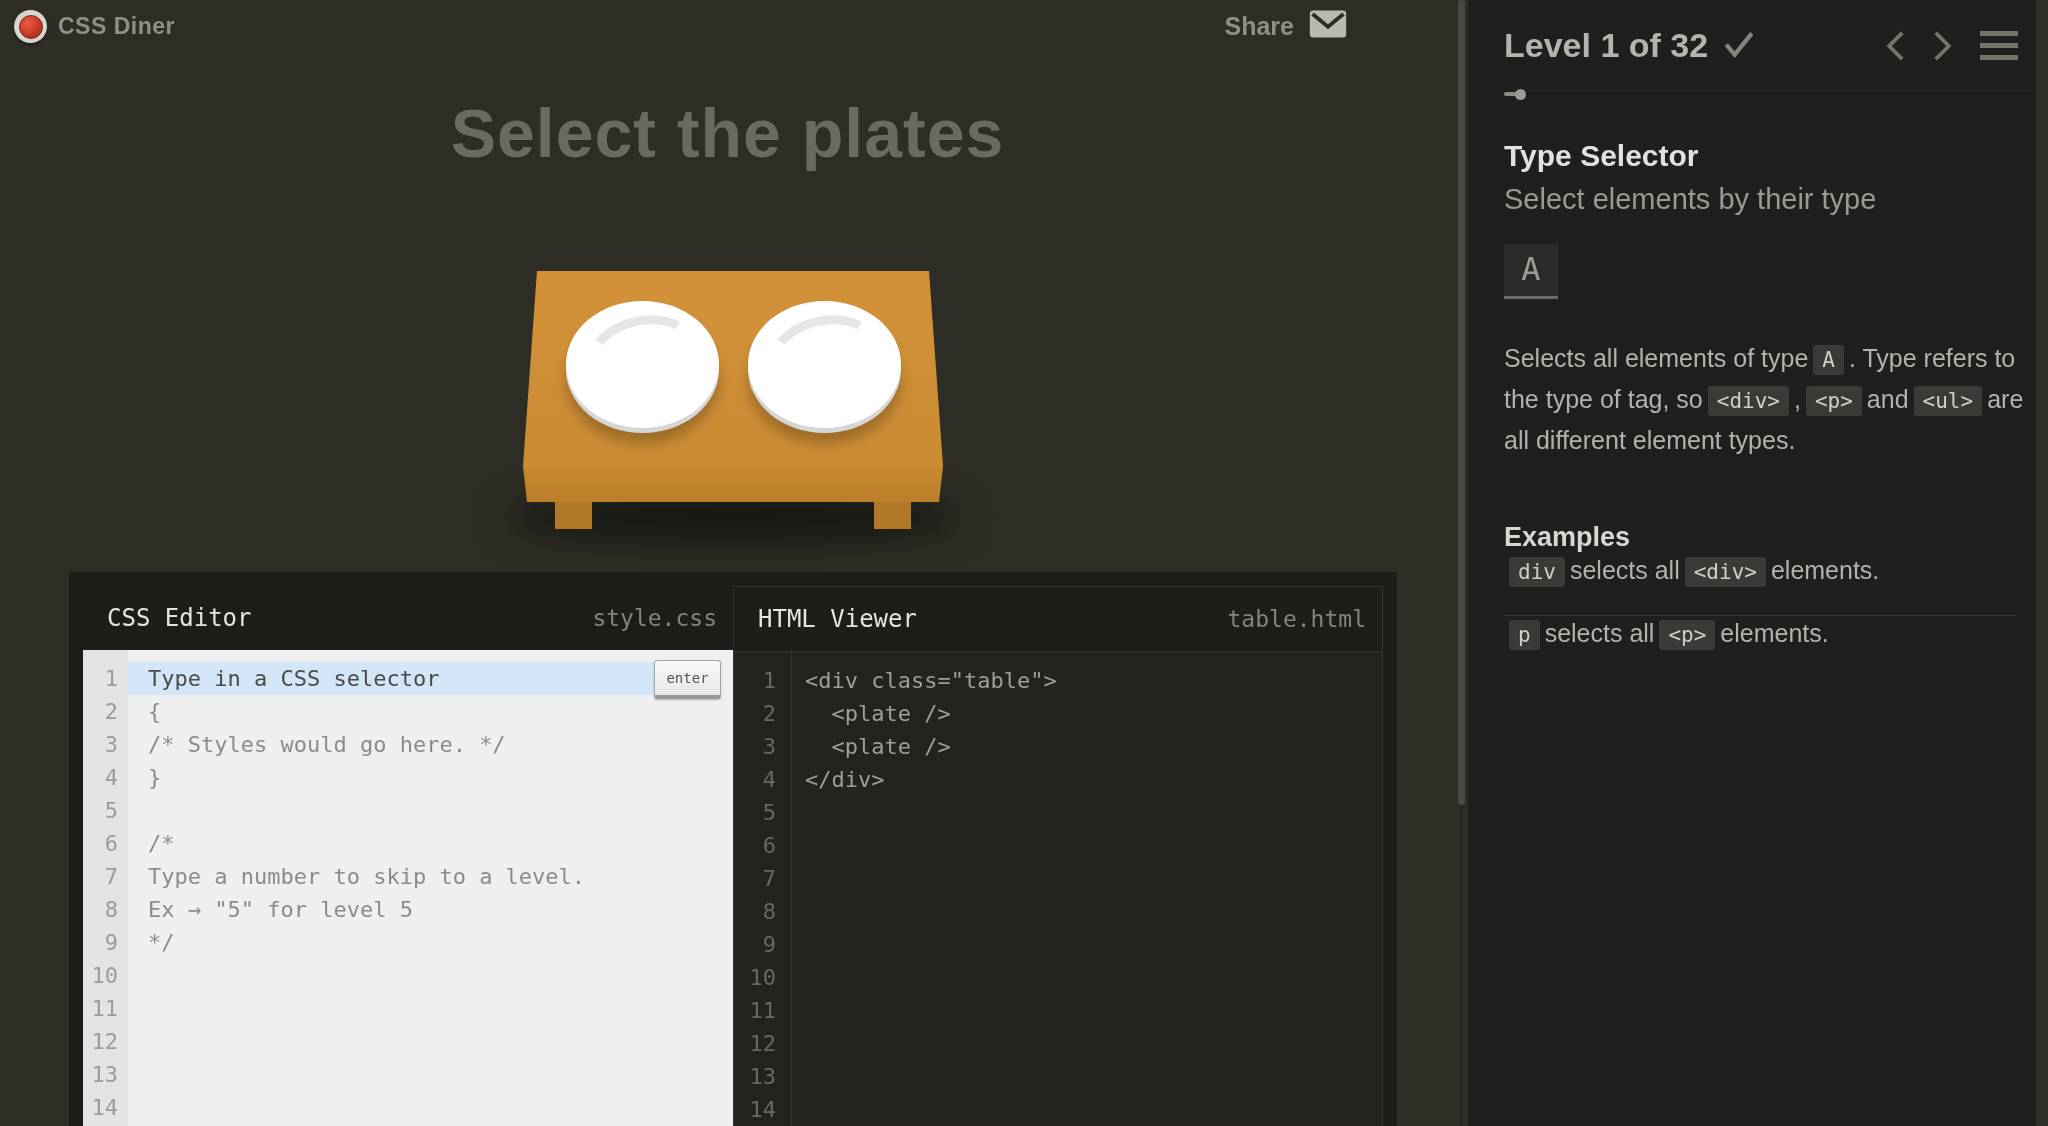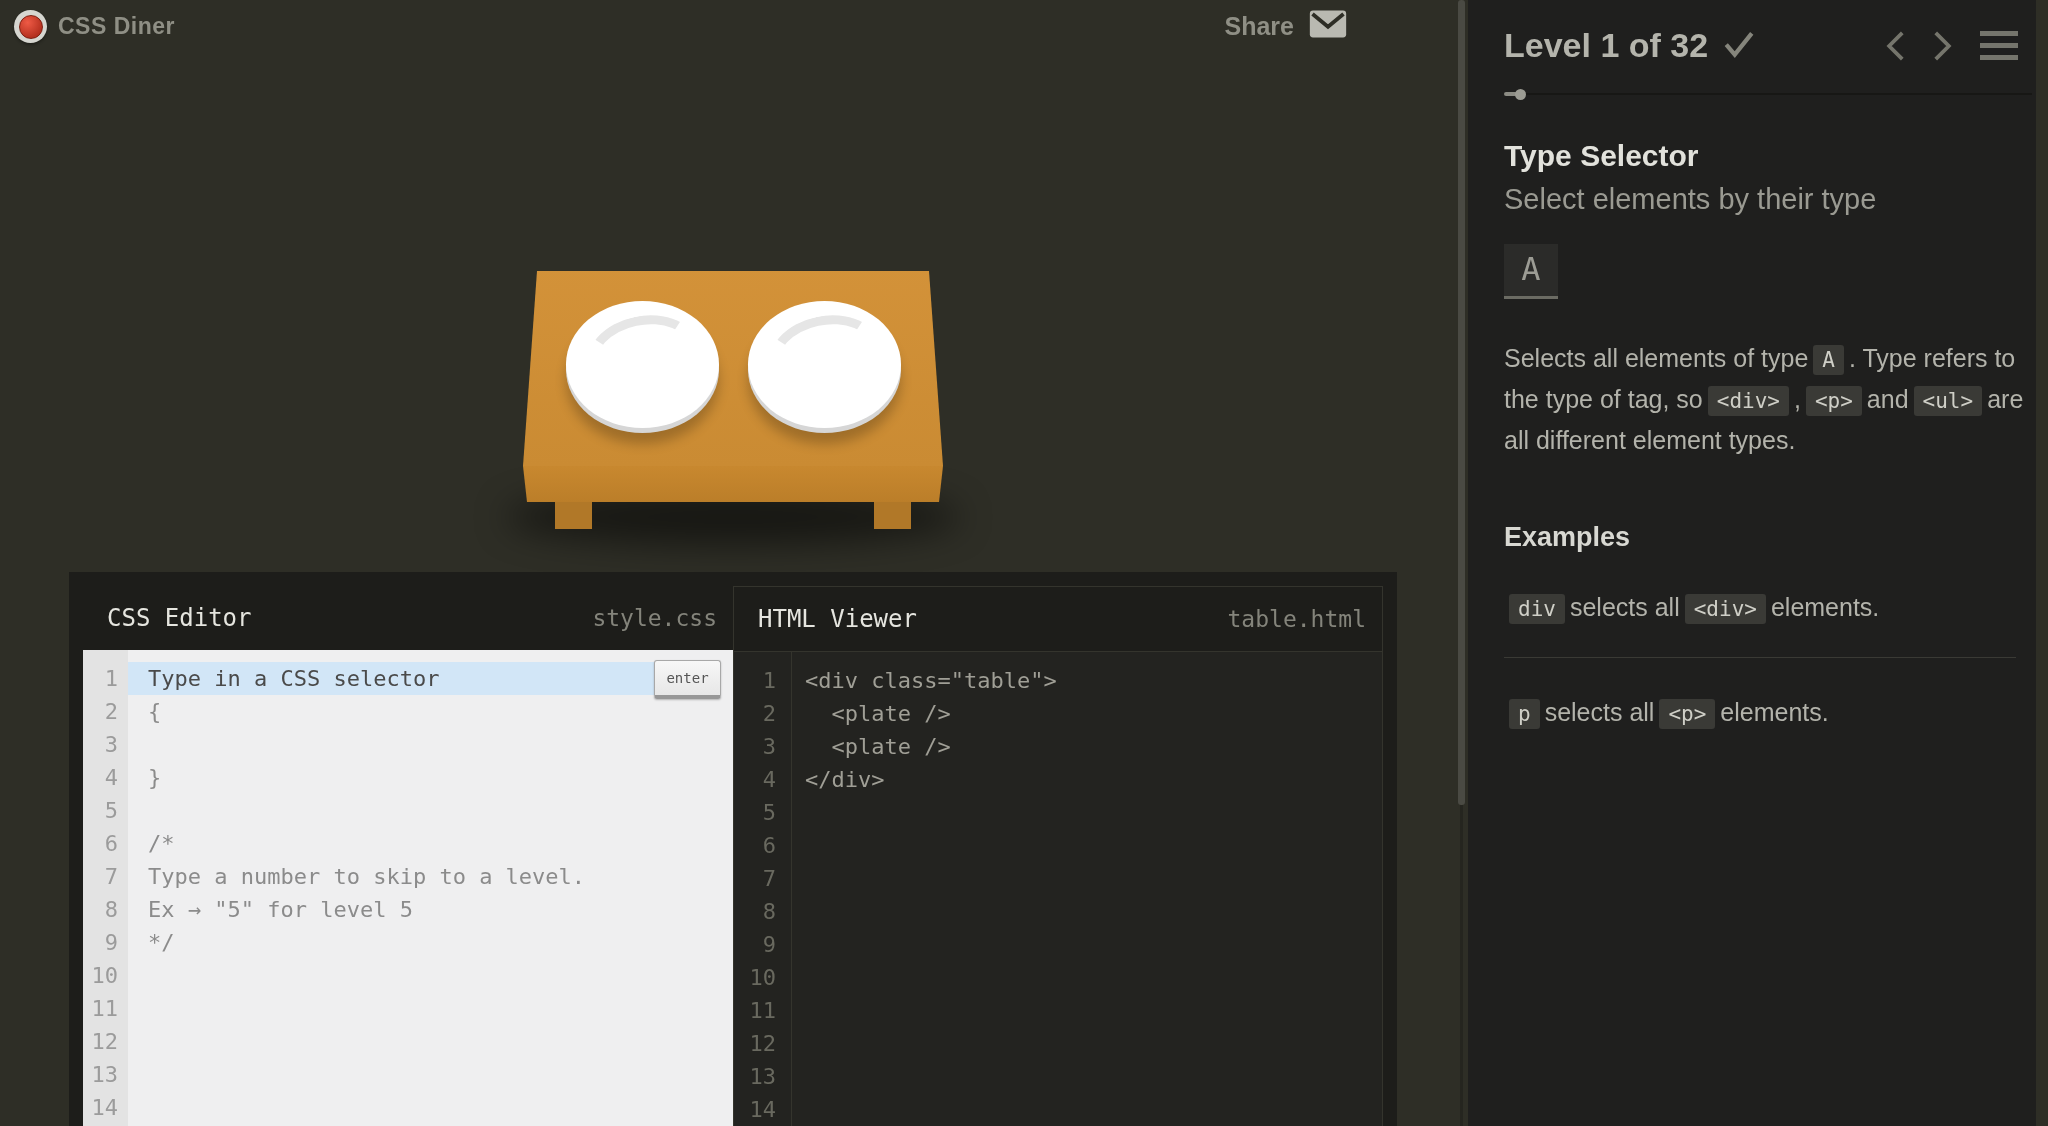--- a/index.html
+++ b/index.html
@@ -90,21 +90,21 @@
 
   .lesson-title{margin:40px 0 0;font-size:30px;font-weight:700;color:#e2e2dc;}
   .lesson-subtitle{margin:10px 0 0;font-size:29px;font-weight:400;color:#9a9a92;}
   .syntax-box{margin-top:28px;display:inline-block;min-width:28px;padding:6px 13px 8px;text-align:center;
     background:#2b2b29;border-bottom:3px solid #6b6b63;font-family:"DejaVu Sans Mono",monospace;
     font-size:32px;color:#9c9c94;cursor:pointer;}
   .desc{margin:40px 0 0;width:530px;font-size:25px;line-height:39px;color:#b3b3ab;}
   .chip{font-family:"DejaVu Sans Mono",monospace;font-size:21px;background:#3a3a36;color:#cfcfc7;
     padding:3px 9px;border-radius:3px;margin:0 5px;white-space:nowrap;}
   .examples-title{margin:62px 0 0;font-size:27px;font-weight:700;color:#d8d8d2;}
-  .example{margin-top:32px;font-size:25px;line-height:44px;color:#b3b3ab;}
+  .example{font-size:25px;line-height:34px;color:#b3b3ab;}
   .example-divider{margin-top:26px;width:512px;border-top:1px solid #3a3a35;}
 </style>
 </head>
 <body>
 
 <div class="page">
 
   <div class="main">
 
     <div class="brand">
@@ -117,20 +117,21 @@
     <div class="share">
       <span class="share-label">Share</span>
       <span>
         <svg width="38" height="30" viewBox="0 0 24 19">
           <rect x="0.5" y="1" width="23" height="17" rx="2" fill="#b9b9b1"></rect>
           <path d="M2.2 3.2 L12 11.2 L21.8 3.2" stroke="#2e2e26" stroke-width="2.4" fill="none"></path>
         </svg>
       </span>
     </div>
 
+    <h1 class="instruction">Select the plates</h1>
 
     <div class="scene">
       <div class="table-shadow"></div>
       <div class="table-top"></div>
       <div class="table-front"></div>
       <div class="leg leg-left"></div>
       <div class="leg leg-right"></div>
       <div class="plate plate-1"></div>
       <div class="plate plate-2"></div>
     </div>
@@ -146,20 +147,21 @@
         <div class="row input">
               <span class="ln">1</span>
               <span class="code">Type in a CSS selector</span>
             </div>
             <div class="row">
               <span class="ln">2</span>
               <span class="code">{</span>
             </div>
             <div class="row">
               <span class="ln">3</span>
+              <span class="code">/* Styles would go here. */</span>
             </div>
             <div class="row">
               <span class="ln">4</span>
               <span class="code">}</span>
             </div>
             <div class="row">
               <span class="ln">5</span>
               <span class="code"></span>
             </div>
             <div class="row">

